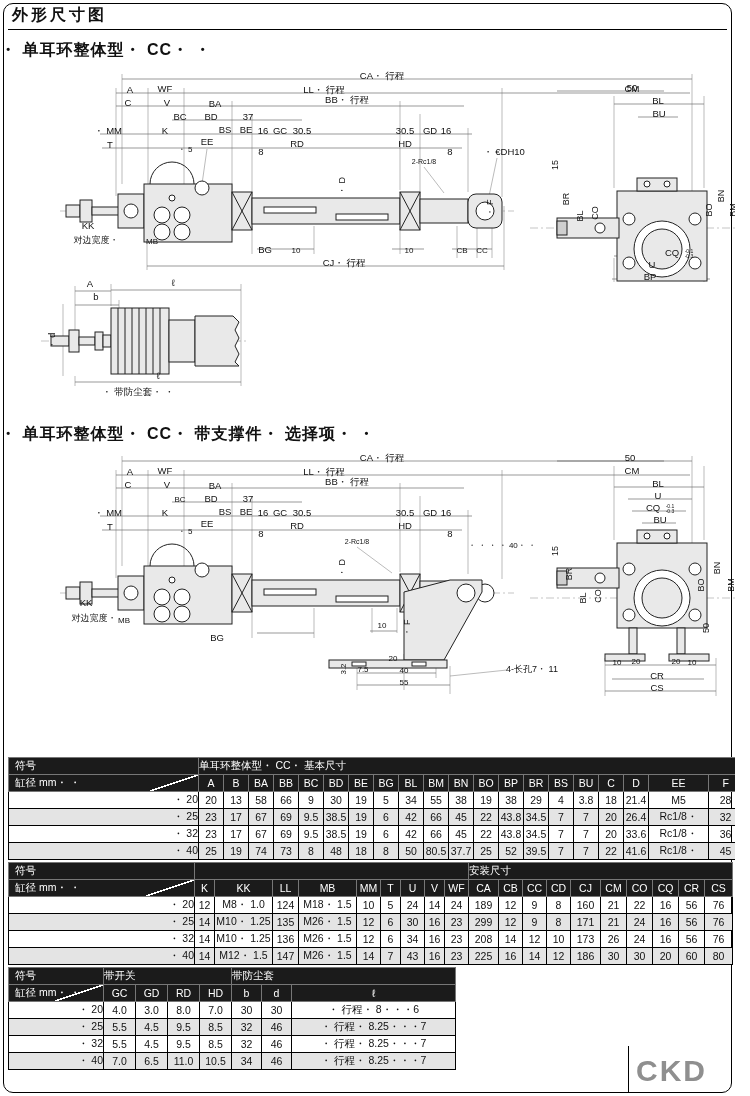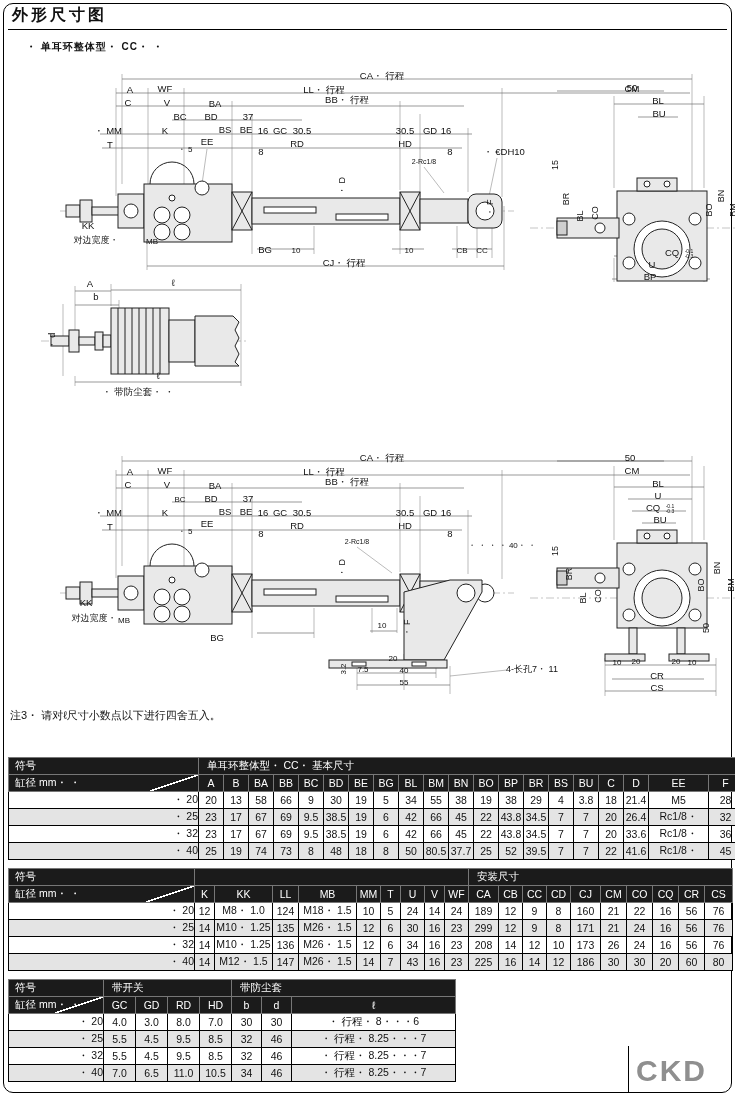--- a/index.html
+++ b/index.html
@@ -1,29 +1,29 @@
 <!DOCTYPE html>
 <html><head>
 <meta charset="utf-8">
 <style>
   html,body{margin:0;padding:0;background:#fff;}
   body{font-family:"Liberation Sans","DejaVu Sans",sans-serif;color:#111;}
   .page{position:relative;width:735px;height:1096px;background:#fff;overflow:hidden;}
   .page-border{position:absolute;inset:3px;border:1.5px solid #000;border-radius:10px;pointer-events:none;}
   .title{position:absolute;left:12px;top:5px;font-size:16px;font-weight:bold;letter-spacing:3px;}
   .title-rule{position:absolute;left:8px;right:8px;top:29px;border-top:1.5px solid #000;}
-  .section-label{position:absolute;left:26px;font-size:10px;font-weight:bold;letter-spacing:1px;}
+  .section-label{position:absolute;left:0;font-size:16px;font-weight:bold;letter-spacing:1px;}
   #sec1{top:40px;}
   #sec2{top:424px;}
   .notes{position:absolute;left:10px;top:707px;font-size:11px;line-height:16px;}
   .tables{position:absolute;left:8px;top:757px;width:736px;}
-  table.dim-table{border-collapse:collapse;table-layout:fixed;margin-bottom:8px;}
+  table.dim-table{border-collapse:collapse;table-layout:fixed;margin-bottom:2px;}
   .dim-table th,.dim-table td{border:1px solid #000;font-size:10.5px;height:16px;padding:0;text-align:center;overflow:hidden;white-space:nowrap;}
   .dim-table th{background:#1b1b1b;color:#fff;border-color:#777;font-weight:normal;}
-  .dim-table th.grp{text-align:left;padding-left:8px;}
+  .dim-table th.grp{text-align:left;}
   .dim-table th.corner{text-align:left;padding-left:6px;position:relative;}
   .diag{position:absolute;right:0;top:0;width:48px;height:100%;
     background:linear-gradient(to bottom right,transparent calc(50% - 0.8px),#fff calc(50% - 0.8px),#fff calc(50% + 0.8px),transparent calc(50% + 0.8px));}
   .dim-table tbody tr:nth-child(even){background:#e4e4e4;}
   .dim-table td.bore{text-align:right;padding-left:52px;}
   table[data-idx="2"] td.bore{padding-left:30px;}
   svg{position:absolute;}
   svg text{font-family:"Liberation Sans","DejaVu Sans",sans-serif;fill:#111;}
   .part{stroke:#222;stroke-width:1;fill:#e9e9e9;}
   .hair{stroke:#555;stroke-width:0.6;fill:none;}
@@ -175,20 +175,21 @@
       <path d="M162,40H200 l6,6 -4,8 4,8 -4,8 4,8 -4,8 4,4 H162 Z"></path>
     </g>
   <text x="57" y="11" font-size="9.5" text-anchor="middle">A</text>
       <text x="140" y="10" font-size="9.5" text-anchor="middle">ℓ</text>
       <text x="63" y="24" font-size="9.5" text-anchor="middle">b</text>
       <text x="22" y="65" font-size="9" text-anchor="middle" transform="rotate(-90 22 65)">・ d</text>
       <text x="125" y="103" font-size="9.5" text-anchor="middle">ℓ</text>
       <text x="105" y="119" font-size="9.5" text-anchor="middle">・ 带防尘套・ ・</text>
     </svg>
 
+  <div class="section-label" id="sec2">・ 单耳环整体型・ CC・ 带支撑件・ 选择项・ ・</div>
 
   <svg style="left:52px;top:448px" width="695" height="258" viewBox="0 0 695 258">
     <path class="cl" d="M8,145H462 M478,150H695"></path>
     <g class="hair">
       <path d="M70,13H640 M64,27H638 M64,40H412 M120,54H250 M48,68H420 M50,82H410"></path>
       <path d="M205,185H262 M318,183H345"></path>
       <path d="M322,213H352 M305,225H384 M305,237H398"></path>
       <path d="M505,13H612 M562,39H652 M576,51H640 M580,63H634 M590,75H624"></path>
       <path d="M553,217H664 M560,231H652 M553,243H664"></path>
     </g>
@@ -310,21 +311,20 @@
       <text x="657" y="180" font-size="9" text-anchor="middle" transform="rotate(-90 657 180)">50</text>
       <text x="565" y="217" font-size="8" text-anchor="middle">10</text>
       <text x="584" y="216" font-size="8" text-anchor="middle">20</text>
       <text x="624" y="216" font-size="8" text-anchor="middle">20</text>
       <text x="640" y="217" font-size="8" text-anchor="middle">10</text>
       <text x="605" y="231" font-size="9.5" text-anchor="middle">CR</text>
       <text x="605" y="243" font-size="9.5" text-anchor="middle">CS</text>
     </svg>
 
   <div class="notes" id="notes">
-      <div>注3・ 请对ℓ尺寸小数点以下进行四舍五入。</div>
     </div>
 
   <div class="tables" id="tables">
       <table class="dim-table" data-idx="0" style="width: 734px;">
         <colgroup>
           <col style="width: 190px;">
           <col style="width: 25px;">
           <col style="width: 25px;">
           <col style="width: 25px;">
           <col style="width: 25px;">

